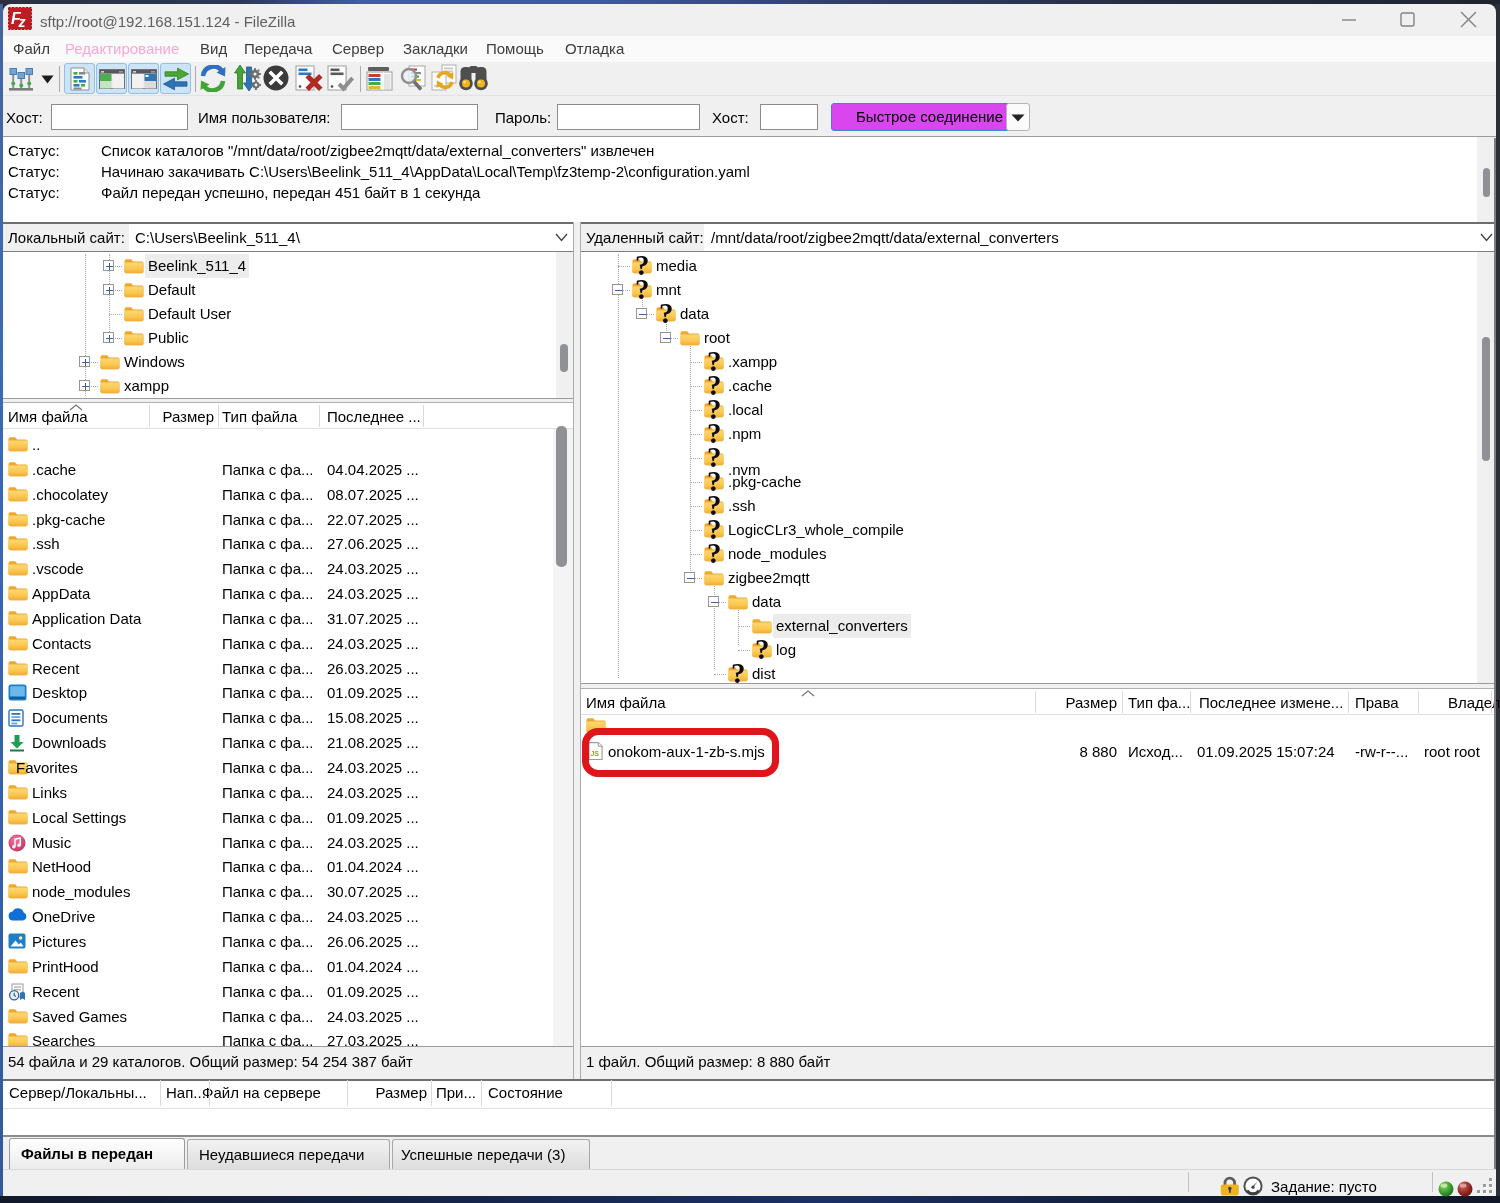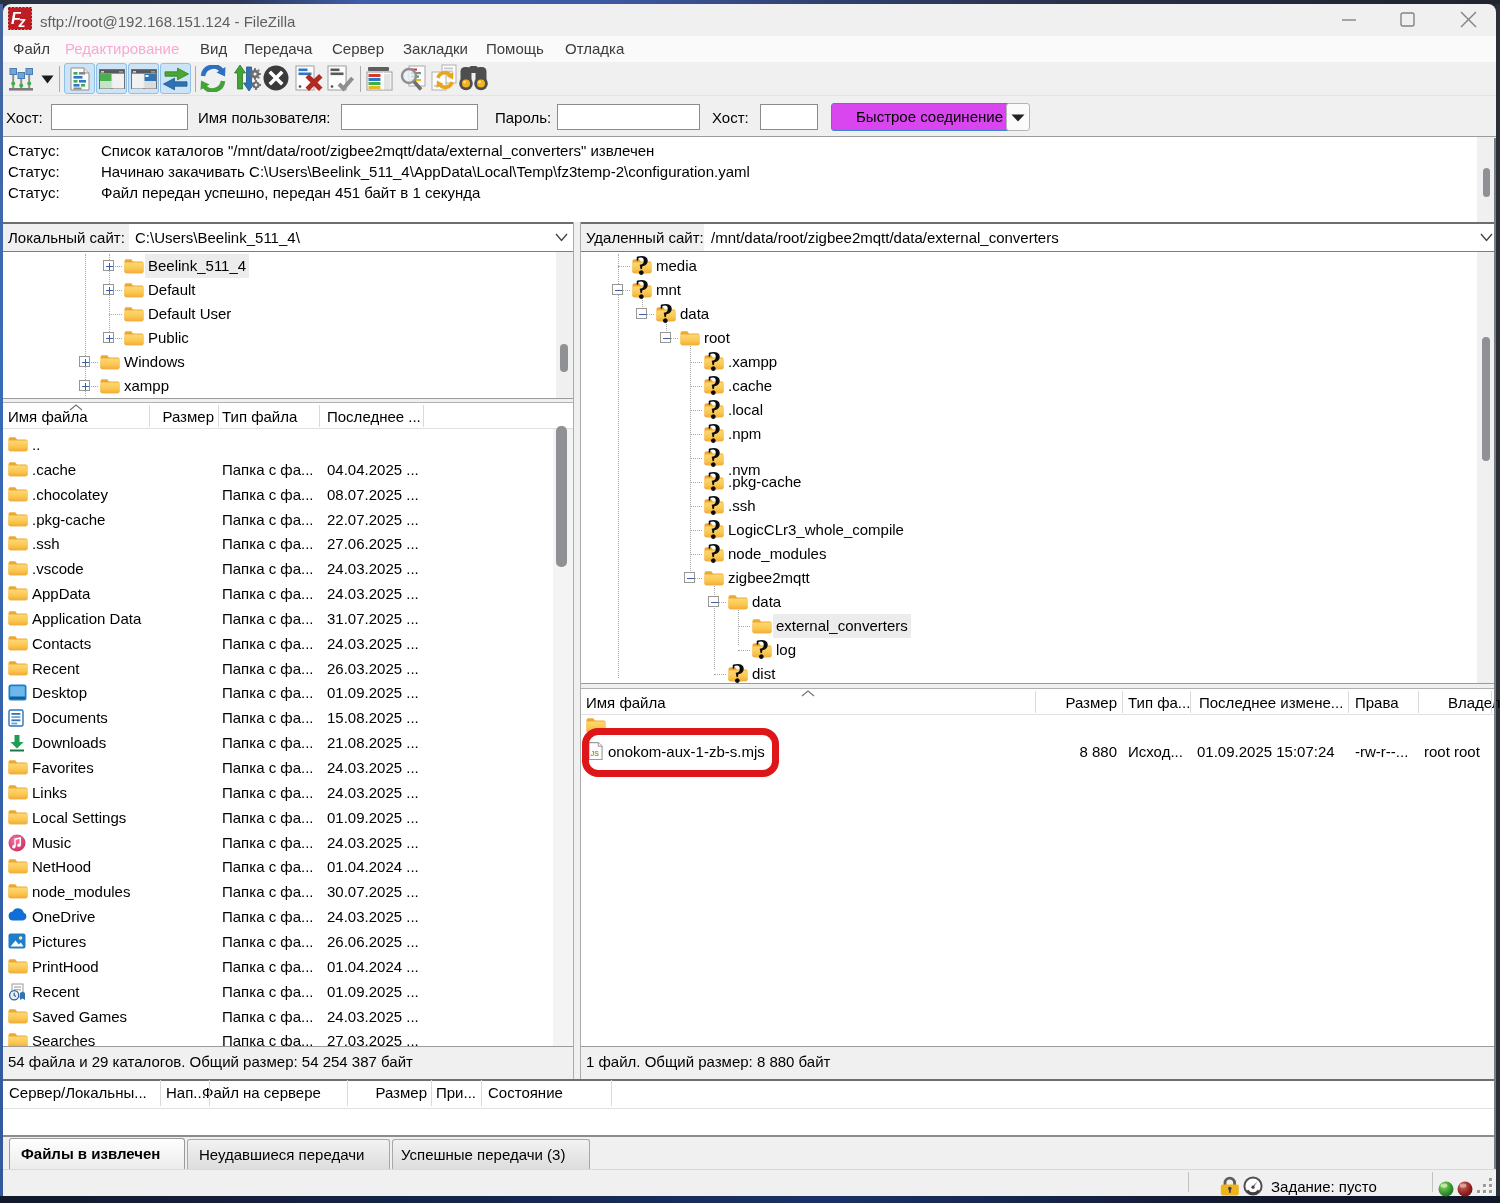--- a/index.html
+++ b/index.html
@@ -441,21 +441,21 @@
   </svg>
 <div class="frow" style="left:0;top:730px;width:570px">
     <span style="left:32px">Downloads</span>
     <span style="left:222px">Папка с фа...</span>
     <span style="left:327px">21.08.2025 ...</span>
   </div>
 <svg class="a" style="left:8px;top:759px" width="20" height="16">
     <use href="#fo"></use>
   </svg>
 <div class="frow" style="left:0;top:755px;width:570px">
-    <span style="left:32px">Favorites</span>
+    <span style="left:16px">Favorites</span>
     <span style="left:222px">Папка с фа...</span>
     <span style="left:327px">24.03.2025 ...</span>
   </div>
 <svg class="a" style="left:8px;top:784px" width="20" height="16">
     <use href="#fo"></use>
   </svg>
 <div class="frow" style="left:0;top:780px;width:570px">
     <span style="left:32px">Links</span>
     <span style="left:222px">Папка с фа...</span>
     <span style="left:327px">24.03.2025 ...</span>
@@ -729,21 +729,21 @@
 <div class="lbl" style="left:436px;top:1081px;line-height:24px">При...</div>
 <div class="lbl" style="left:488px;top:1081px;line-height:24px">Состояние</div>
 <div class="hsep" style="left:160px;top:1080px;height:26px"></div>
 <div class="hsep" style="left:209px;top:1080px;height:26px"></div>
 <div class="hsep" style="left:347px;top:1080px;height:26px"></div>
 <div class="hsep" style="left:431px;top:1080px;height:26px"></div>
 <div class="hsep" style="left:481px;top:1080px;height:26px"></div>
 <div class="hsep" style="left:611px;top:1080px;height:26px"></div>
 <div class="a" style="left:3px;top:1135px;width:1493px;height:2px;background:#8c8c8c"></div>
 <div class="a" style="left:3px;top:1137px;width:1493px;height:32px;background:#f0f0f0"></div>
-<div class="a" style="left:9px;top:1138px;width:176px;height:31px;background:linear-gradient(#fefefe,#ececec);border:1px solid #9a9a9a;border-bottom:none;border-radius:3px 3px 0 0;font-weight:bold;line-height:30px;padding-left:11px">Файлы в извлечен</div>
+<div class="a" style="left:9px;top:1138px;width:176px;height:31px;background:linear-gradient(#fefefe,#ececec);border:1px solid #9a9a9a;border-bottom:none;border-radius:3px 3px 0 0;font-weight:bold;line-height:30px;padding-left:11px">Файлы в передан</div>
 <div class="a" style="left:187px;top:1139px;width:203px;height:30px;background:linear-gradient(#f2f2f2,#dddddd);border:1px solid #a8a8a8;border-bottom:none;border-radius:3px 3px 0 0;line-height:29px;padding-left:11px">Неудавшиеся передачи</div>
 <div class="a" style="left:392px;top:1139px;width:198px;height:30px;background:linear-gradient(#f2f2f2,#dddddd);border:1px solid #a8a8a8;border-bottom:none;border-radius:3px 3px 0 0;line-height:29px;padding-left:8px">Успешные передачи (3)</div>
 <div class="a" style="left:3px;top:1169px;width:1493px;height:27px;background:#f0f0f0;border-top:1px solid #d9d9d9"></div>
 <div class="a" style="left:1188px;top:1172px;width:1px;height:20px;background:#c2c2c2"></div>
 <div class="a" style="left:1432px;top:1172px;width:1px;height:20px;background:#c2c2c2"></div>
 <svg class="a" style="left:1220px;top:1176px" width="19" height="20" viewBox="0 0 19 20">
 <path d="M5 9 V7 A4.8 4.8 0 0 1 14.6 7 V9" fill="none" stroke="#5d5d5d" stroke-width="2.8"></path>
 <rect x="0.8" y="8.6" width="18" height="10.8" rx="1.8" fill="#efb31e"></rect>
 <circle cx="9.8" cy="12.6" r="1.8" fill="#3a3f52"></circle>
     <rect x="9" y="12.8" width="1.7" height="4" fill="#3a3f52"></rect>

